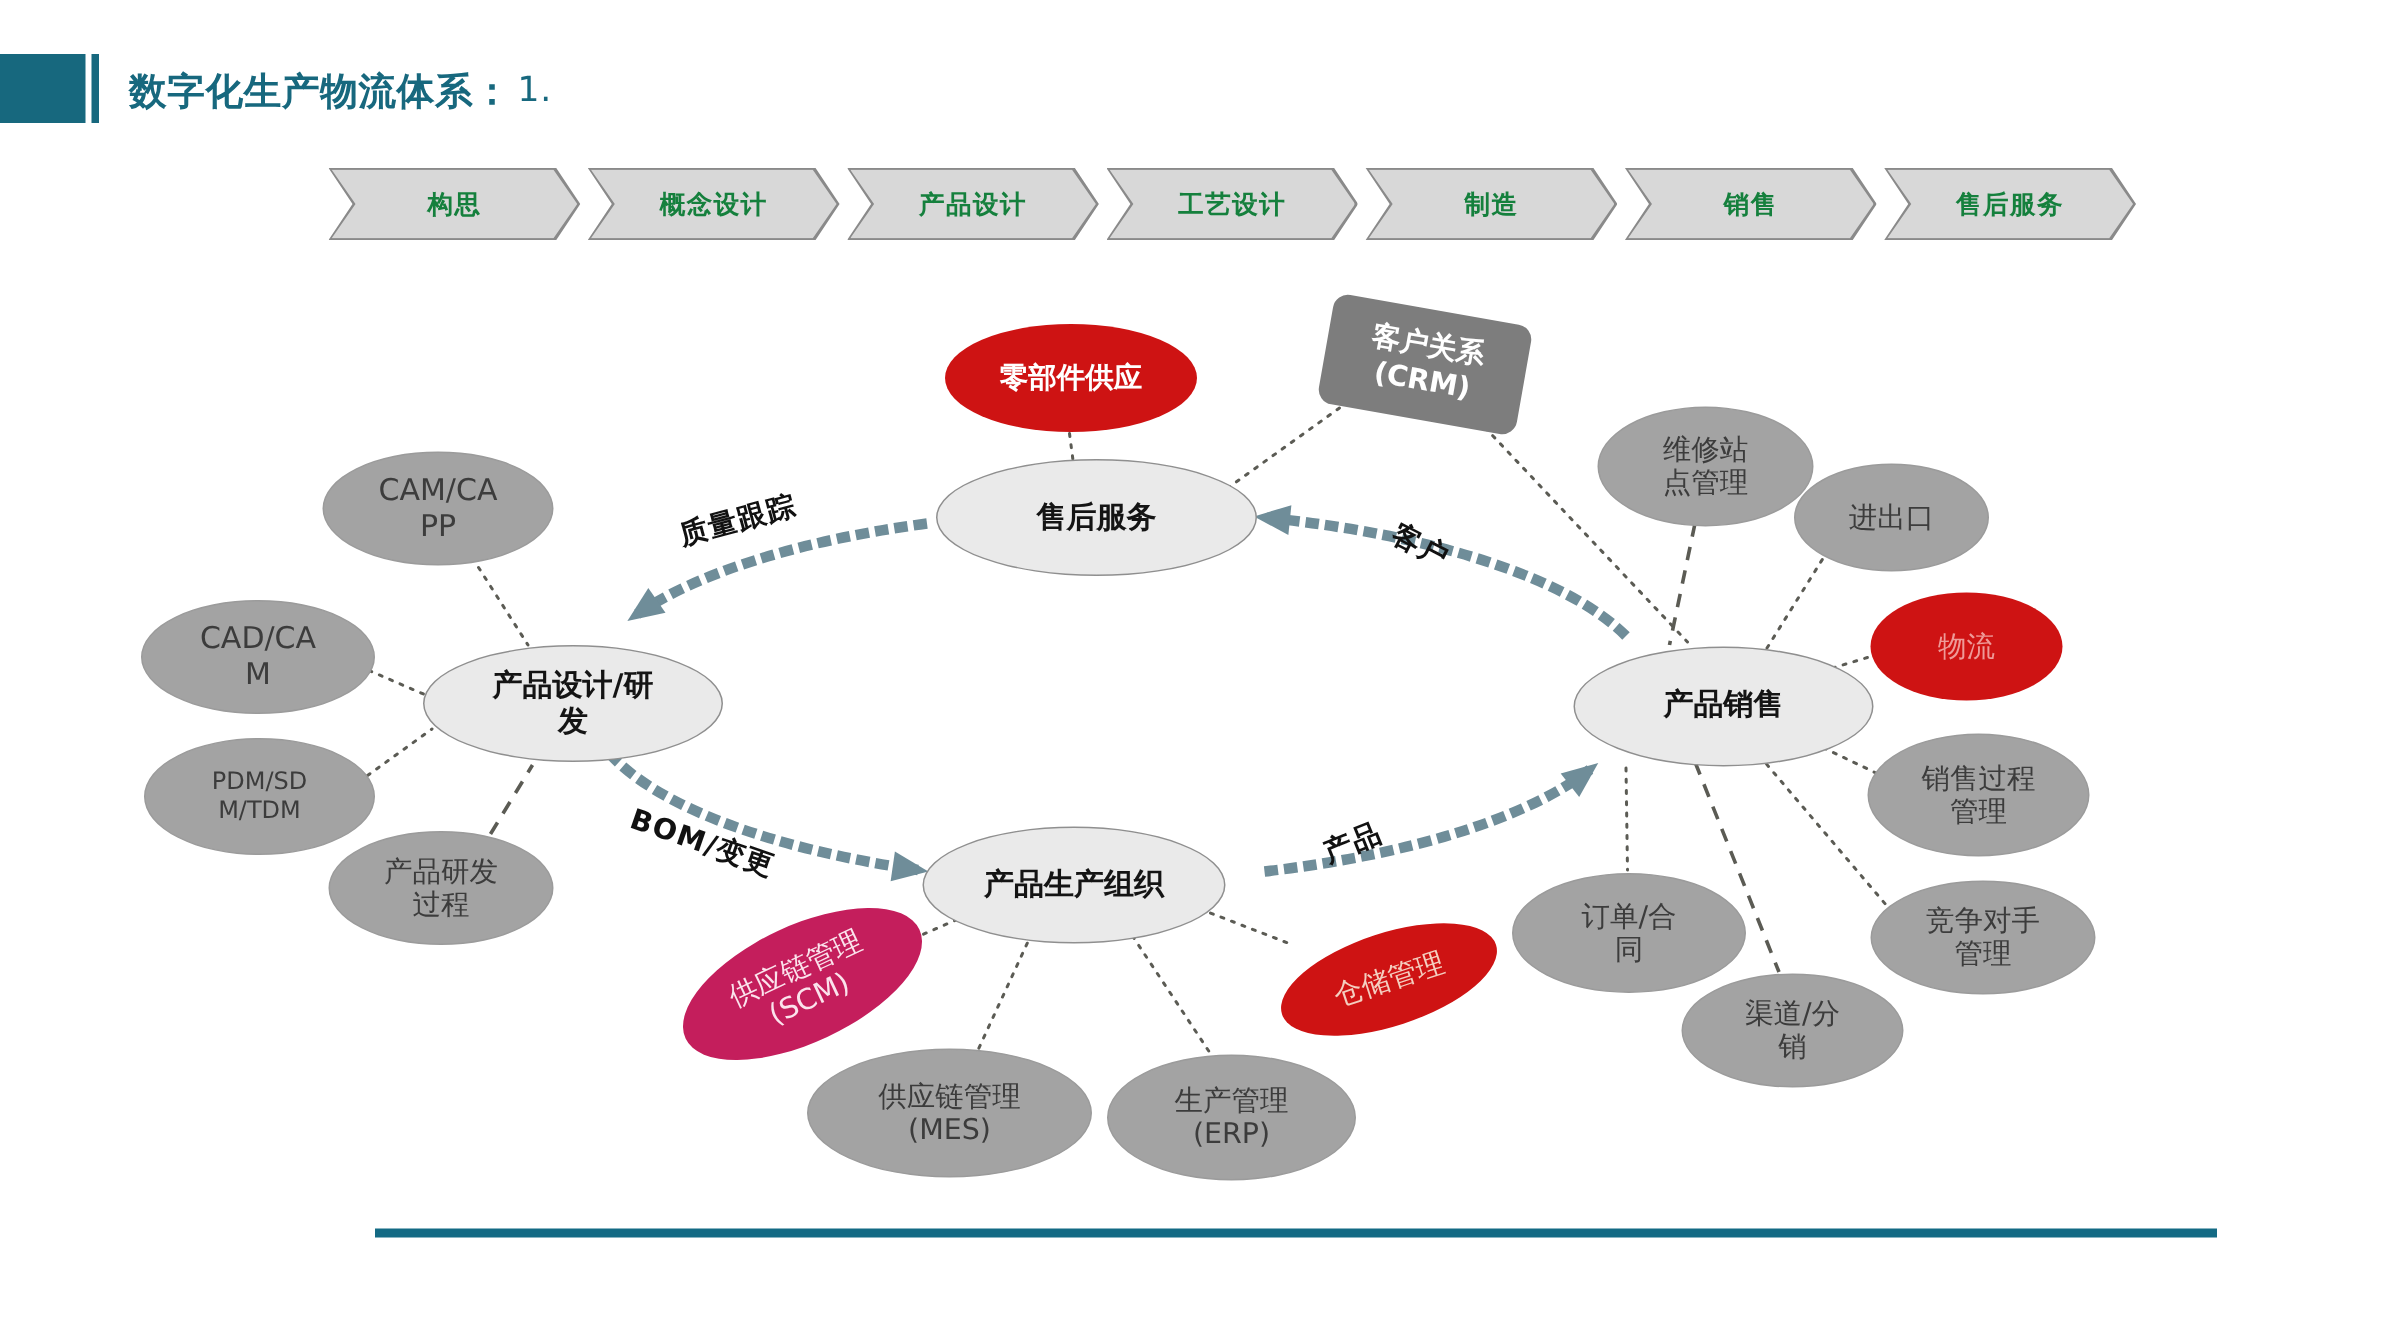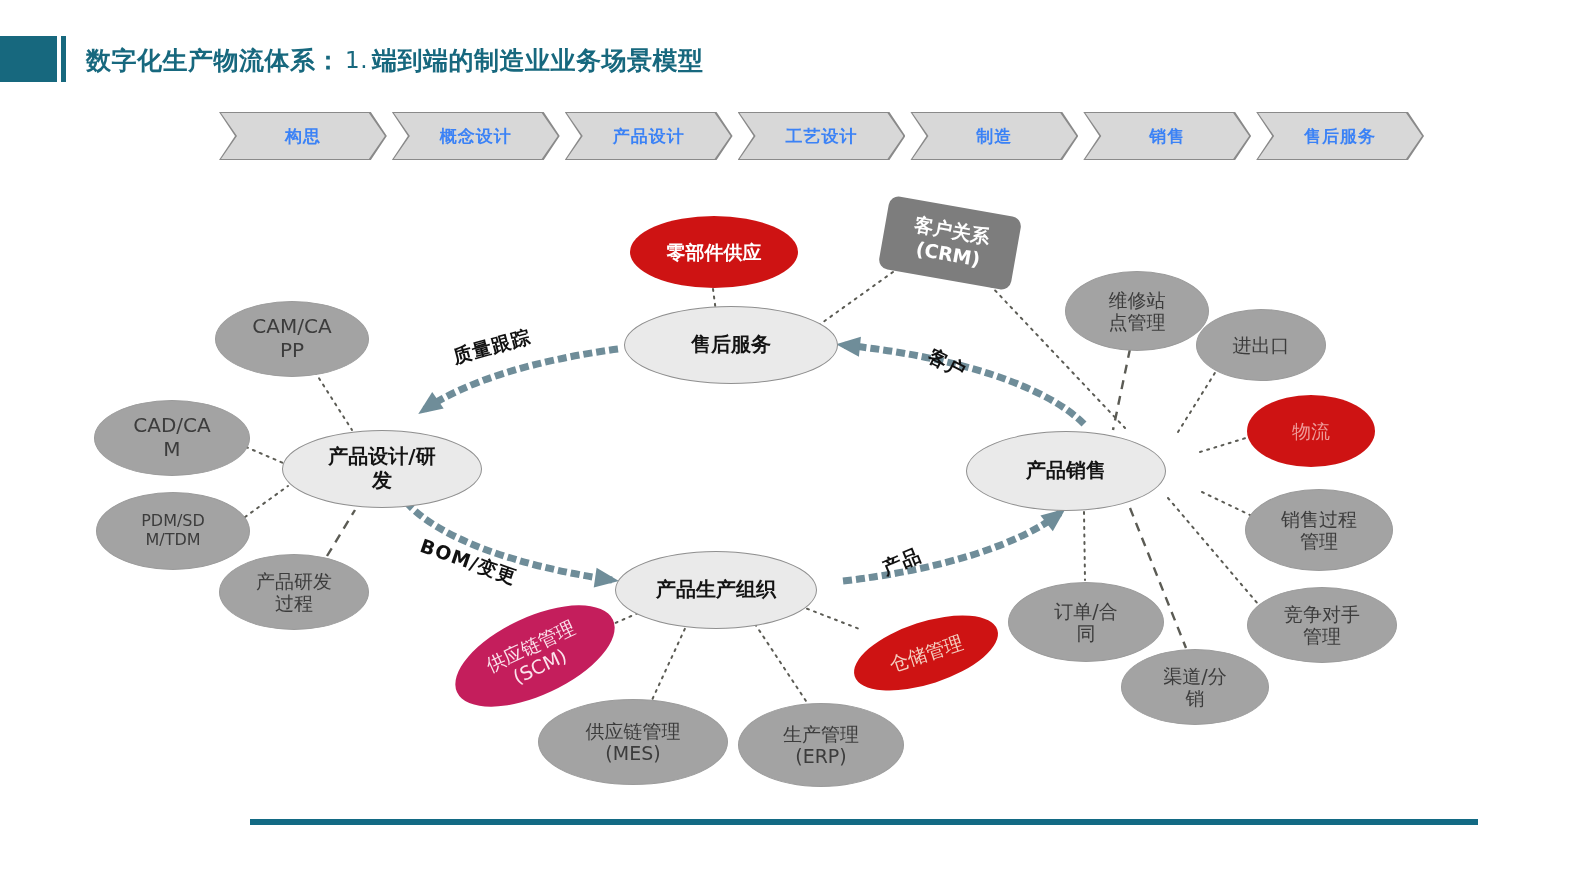--- a/index.html
+++ b/index.html
@@ -20,21 +20,21 @@
   .chevrons{position:absolute;left:219px;top:112px;width:1205px;height:48px;display:flex;gap:5px;}
   .chev{position:relative;flex:1;}
   .chev .bg,.chev .fg{
     position:absolute;
     clip-path:polygon(0 0,calc(100% - 16px) 0,100% 50%,calc(100% - 16px) 100%,0 100%,16px 50%);
   }
   .chev .bg{inset:0;background:#8a8a8a;}
   .chev .fg{inset:1px 2px;background:#d8d8d8;}
   .chev .lbl{
     position:absolute;inset:0;display:flex;align-items:center;justify-content:center;
-    font-size:17px;font-weight:bold;color:#3b82f6;letter-spacing:1px;
+    font-size:17px;font-weight:bold;color:#15803d;letter-spacing:1px;
   }
   
   .lines{position:absolute;left:0;top:0;width:1587px;height:892px;}
   .node{
     position:absolute;border-radius:50%;display:flex;align-items:center;justify-content:center;
     text-align:center;white-space:pre-line;line-height:1.18;
   }
   .node-gray{background:#a3a3a3;border:1px solid #9b9b9b;color:#3c3c3c;font-size:19px;}
   .node-core{background:#eaeaea;border:1px solid #8f8f8f;color:#141414;font-size:20px;font-weight:bold;}
   .node-red{background:#ce1313;border:none;font-weight:bold;font-size:19px;}
@@ -54,21 +54,20 @@
 </head>
 <body>
 
 <div class="slide">
 
   <div class="accent-square"></div>
   <div class="accent-bar"></div>
   <div class="slide-title">
     <span class="bold">数字化生产物流体系：</span>
     <span class="num">1.</span>
-    <span class="bold">端到端的制造业业务场景模型</span>
   </div>
 
   <div class="chevrons">
     <div class="chev">
       <i class="bg"></i>
         <i class="fg"></i>
       <span class="lbl">构思</span>
     </div>
     <div class="chev">
       <i class="bg"></i>
@@ -146,21 +145,21 @@
   <div class="node node-red" style="left:851px;top:622px;width:150px;height:62px;color:#f4cfc0;font-weight:normal;transform:rotate(-18deg);">仓储管理</div>
   <div class="node node-red" style="left:1247px;top:395px;width:128px;height:72px;color:#ee9a98;font-weight:normal;">物流</div>
 
   <div class="crm-box" style="left:883px;top:206px;width:134px;height:74px;">客户关系
 (CRM)</div>
 
   <div class="node node-core" style="left:624px;top:306px;width:212px;height:76px;">售后服务</div>
   <div class="node node-core" style="left:282px;top:430px;width:198px;height:76px;">产品设计/研
 发</div>
   <div class="node node-core" style="left:615px;top:551px;width:200px;height:76px;">产品生产组织</div>
-  <div class="node node-core" style="left:966px;top:431px;width:198px;height:78px;font-family:Liberation Serif, serif;">产品销售</div>
+  <div class="node node-core" style="left:1049px;top:431px;width:198px;height:78px;font-family:Liberation Serif, serif;">产品销售</div>
 
   <div class="node node-gray" style="left:215px;top:301px;width:152px;height:74px;font-size:20px;">CAM/CA
 PP</div>
   <div class="node node-gray" style="left:94px;top:400px;width:154px;height:74px;font-size:20px;">CAD/CA
 M</div>
   <div class="node node-gray" style="left:96px;top:492px;width:152px;height:76px;font-size:16px;">PDM/SD
 M/TDM</div>
   <div class="node node-gray" style="left:219px;top:554px;width:148px;height:74px;">产品研发
 过程</div>
   <div class="node node-gray" style="left:538px;top:699px;width:188px;height:84px;">供应链管理

